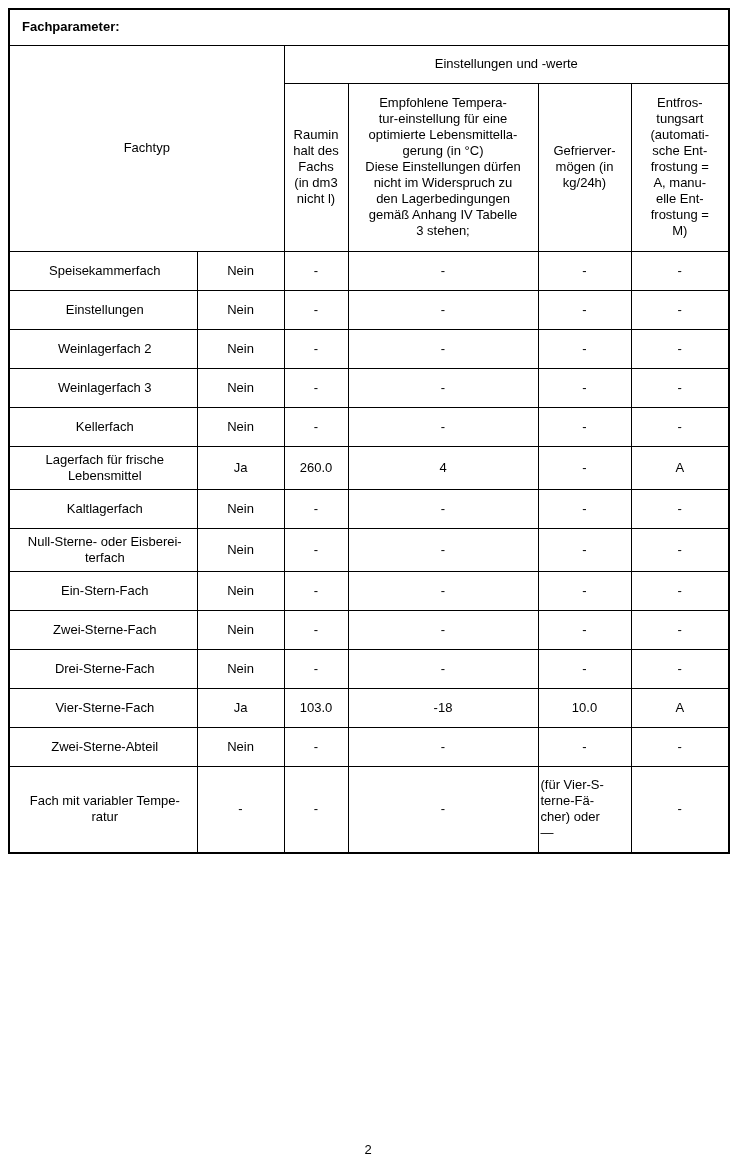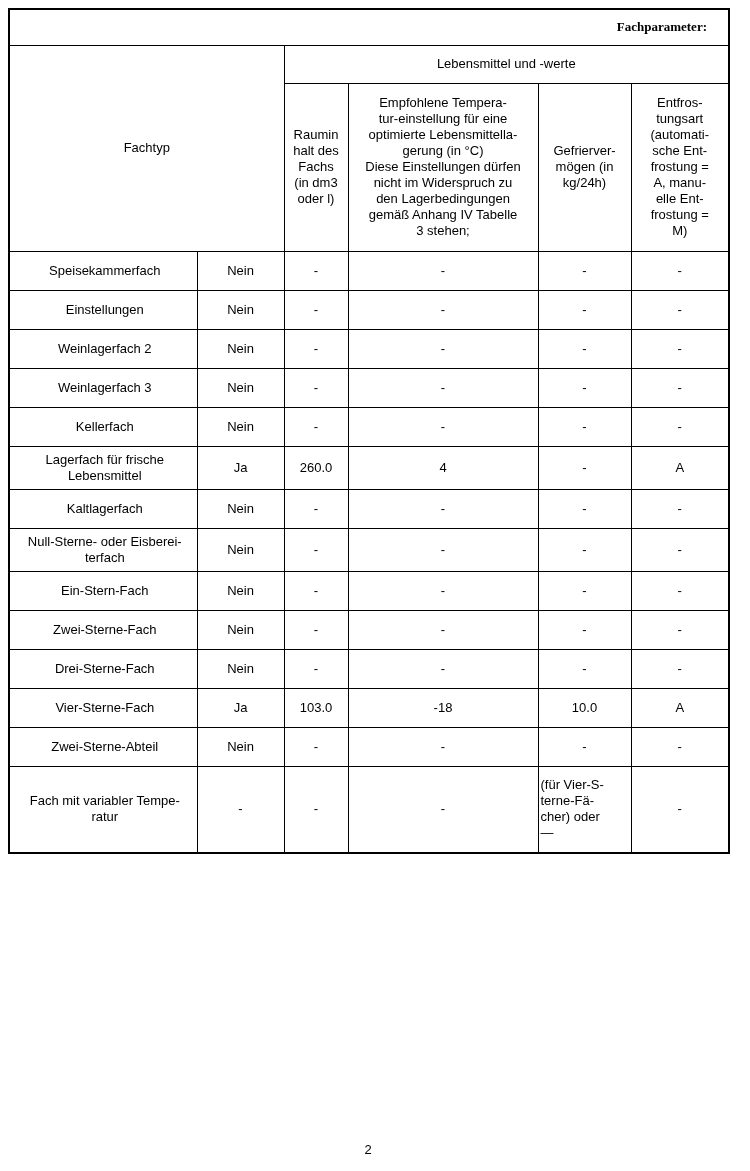--- a/index.html
+++ b/index.html
@@ -25,24 +25,23 @@
     border: 1px solid #000;
     font-size: 13px;
     line-height: 16px;
     vertical-align: middle;
     white-space: pre-line;
     overflow: hidden;
   }
   td.title-cell {
     font-weight: bold;
     font-size: 14px;
-    text-align: right;
-    padding: 9px 21px;
+    text-align: left;
+    padding: 9px 12px;
     height: 36px;
-    font-family: Liberation Serif, serif;
   }
   td.corner-cell {
     text-align: center;
     margin-top: 29px;
   }
   td.group-cell {
     text-align: center;
     height: 38px;
   }
   tr.colhead-row { height: 168px; }
@@ -99,28 +98,28 @@
       <col style="width:190px">
       <col style="width:93px">
       <col style="width:98px">
     </colgroup>
     <tbody>
       <tr>
         <td class="title-cell" colspan="6">Fachparameter:</td>
       </tr>
       <tr>
         <td class="corner-cell" colspan="2" rowspan="2">Fachtyp</td>
-        <td class="group-cell" colspan="4">Lebensmittel und -werte</td>
+        <td class="group-cell" colspan="4">Einstellungen und -werte</td>
       </tr>
       <tr class="colhead-row">
         <td class="colhead">Raumin
 halt des
 Fachs
 (in dm3
-oder l)</td>
+nicht l)</td>
         <td class="colhead">Empfohlene Tempera-
 tur-einstellung für eine
 optimierte Lebensmittella-
 gerung (in °C)
 Diese Einstellungen dürfen
 nicht im Widerspruch zu
 den Lagerbedingungen
 gemäß Anhang IV Tabelle
 3 stehen;</td>
         <td class="colhead">Gefrierver-

